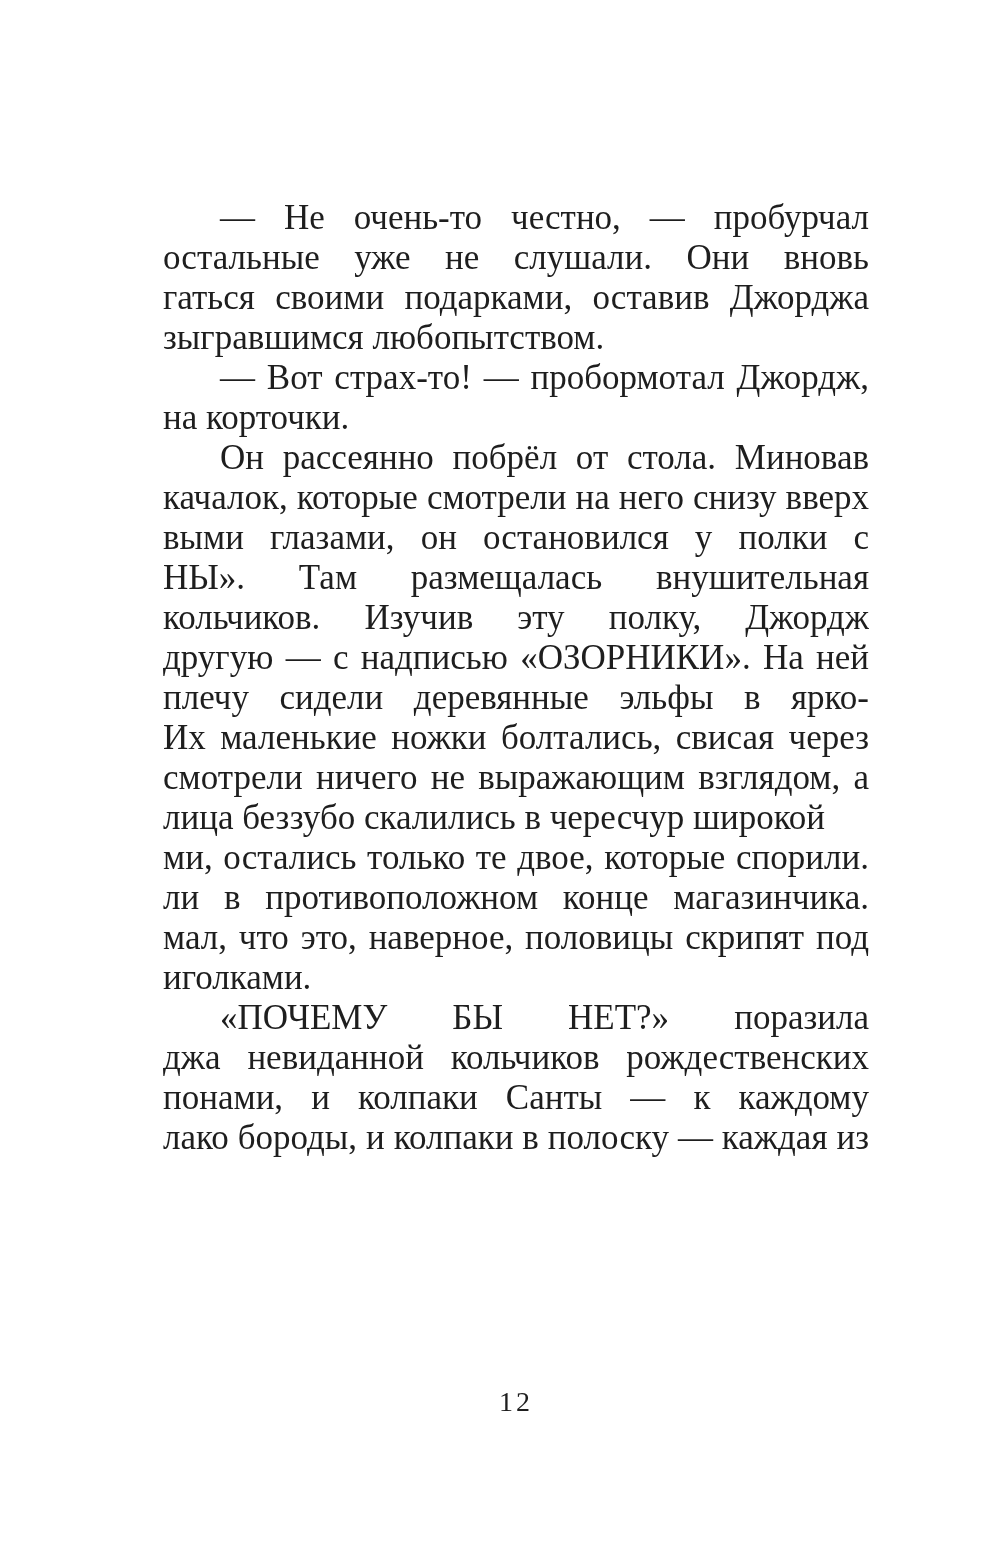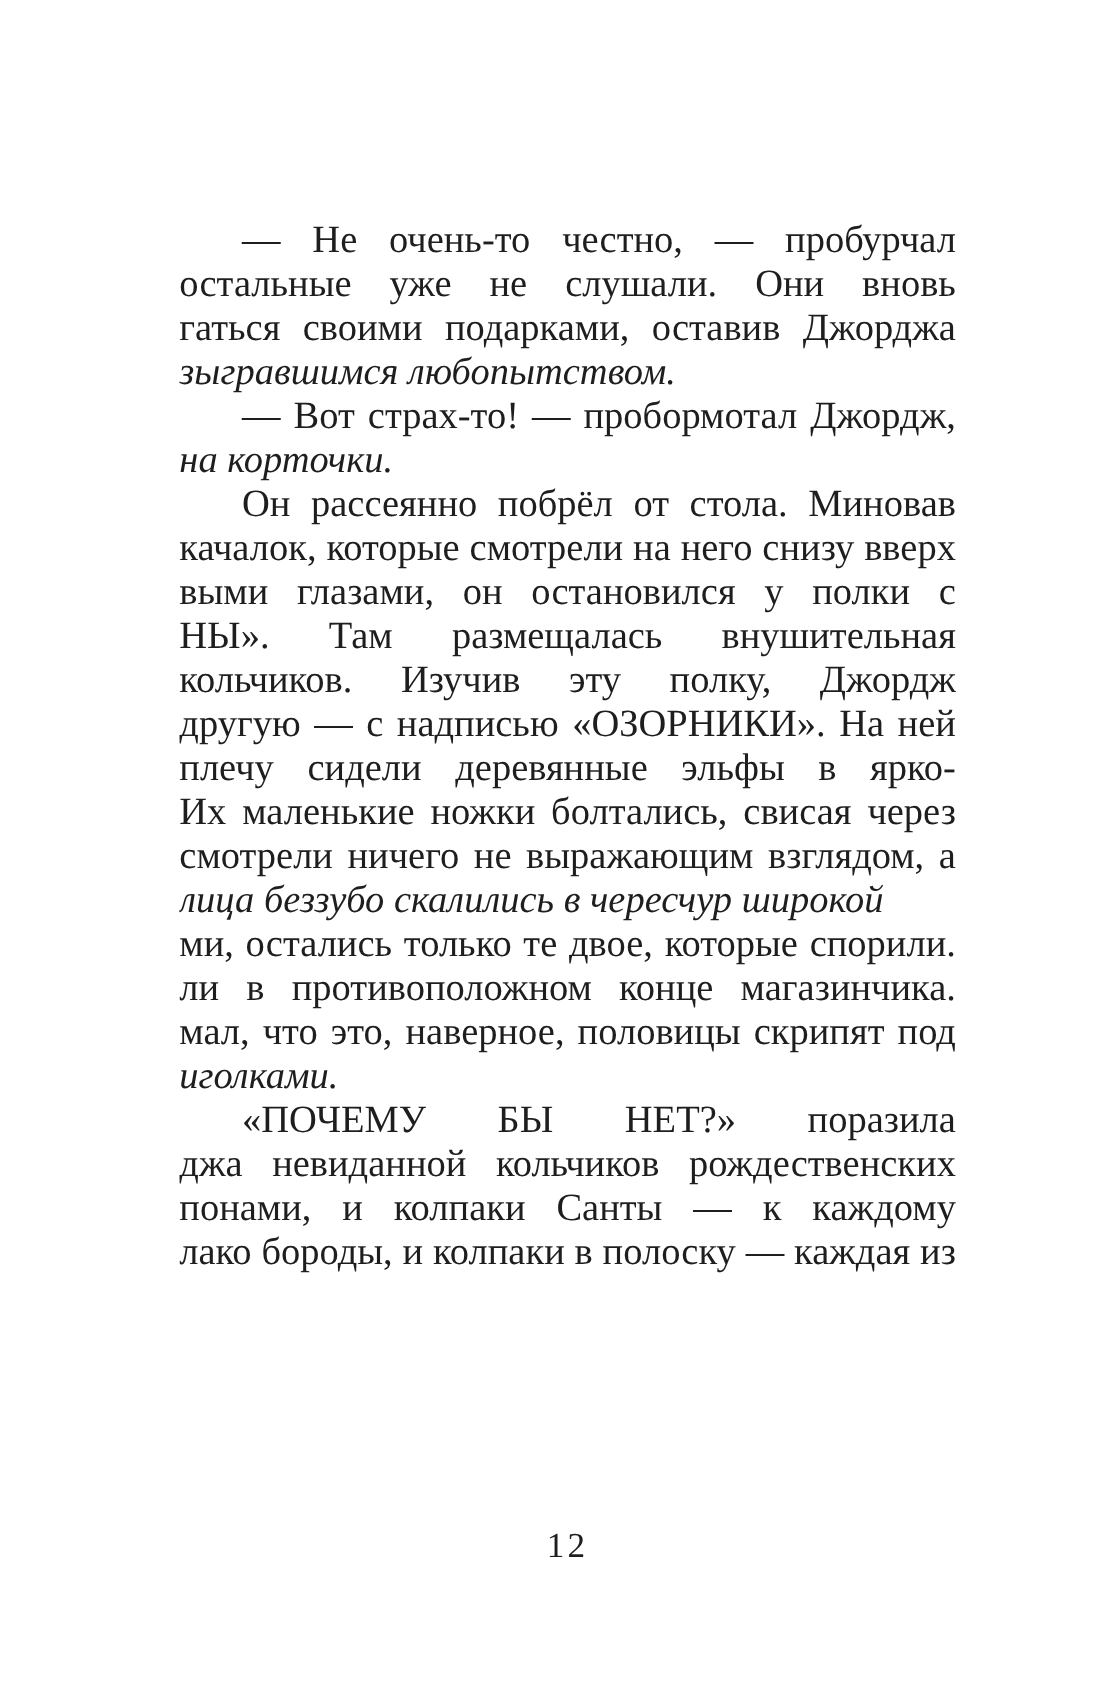--- a/index.html
+++ b/index.html
@@ -38,29 +38,28 @@
     text-align-last: justify;
     overflow: hidden;
     white-space: normal;
   }
   .line.first {
     text-indent: 57px;
   }
   .line.end {
     text-align: left;
     text-align-last: left;
-    font-style: italic;
   }
   .page-number {
     position: absolute;
     left: 163px;
     width: 706px;
     top: 1386px;
     text-align: center;
-    font-size: 32px;
+    font-size: 28px;
     letter-spacing: 3px;
     color: #1e1e1e;
   }
 </style>
 </head>
 <body>
 
 <div class="page">
 
   <div class="text-block">

